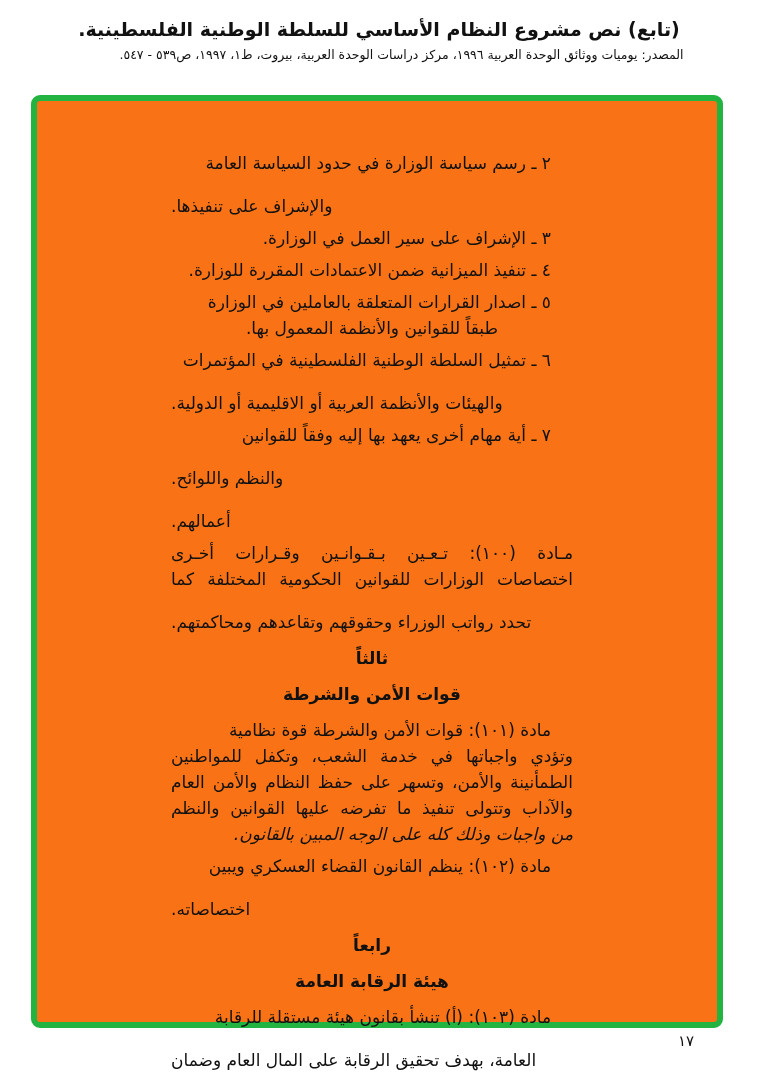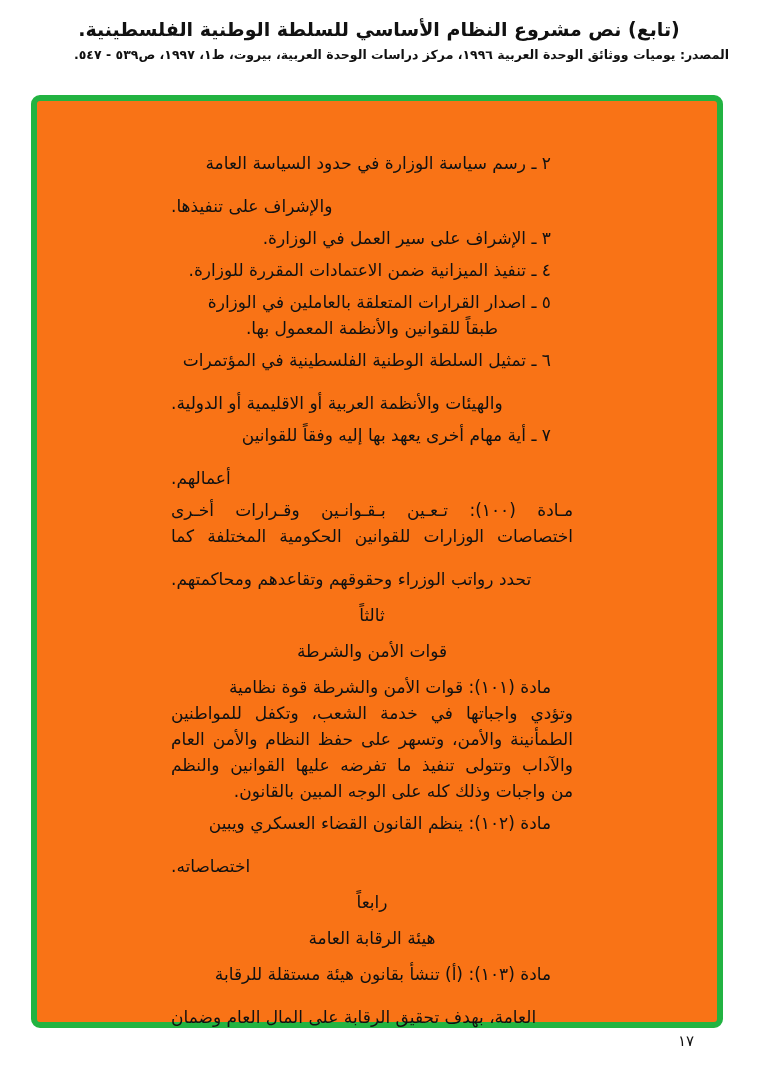--- a/index.html
+++ b/index.html
@@ -26,21 +26,21 @@
     text-align: center;
   }
   .page-header .title {
     font-size: 19px;
     font-weight: bold;
     letter-spacing: 0;
   }
   .page-header .source {
     margin-top: 7px;
     font-size: 12.5px;
-    font-weight: bold;
+    font-weight: normal;
     padding-left: 45px;
   }
 
   
   .doc-frame {
     position: absolute;
     left: 31px;
     top: 95px;
     width: 692px;
     height: 933px;
@@ -54,30 +54,30 @@
   .doc-body {
     position: absolute;
     top: 49px;
     right: 144px;
     left: 134px;
     direction: rtl;
     font-size: 17px;
   }
   .block { margin-bottom: 6px; }
   .block.heading {
-    font-weight: normal;
+    font-weight: bold;
     margin: 10px 0;
   }
   .line {
     line-height: 26px;
     white-space: nowrap;
     text-align: right;
   }
   .line.indent  { text-align: right; padding-right: 22px; }
-  .line.right   { text-align: right; }
+  .line.right   { text-align: right; font-style: italic; }
   .line.left    { text-align: left; margin-top: 17px; }
   .line.center  { text-align: center; }
   .line.justify {
     white-space: normal;
     text-align: justify;
     text-align-last: justify;
   }
 
   
   .page-number {
@@ -113,20 +113,21 @@
       <div class="block para">
         <div class="line indent">٥ ـ اصدار القرارات المتعلقة بالعاملين في الوزارة</div>
         <div class="line center">طبقاً للقوانين والأنظمة المعمول بها.</div>
       </div>
       <div class="block para">
         <div class="line indent">٦ ـ تمثيل السلطة الوطنية الفلسطينية في المؤتمرات</div>
         <div class="line left">والهيئات والأنظمة العربية أو الاقليمية أو الدولية.</div>
       </div>
       <div class="block para">
         <div class="line indent">٧ ـ أية مهام أخرى يعهد بها إليه وفقاً للقوانين</div>
+        <div class="line left">والنظم واللوائح.</div>
       </div>
       <div class="block para">
         <div class="line left">أعمالهم.</div>
       </div>
       <div class="block para">
         <div class="line justify">مـادة (١٠٠): تـعـين بـقـوانـين وقـرارات أخـرى</div>
         <div class="line justify">اختصاصات الوزارات للقوانين الحكومية المختلفة كما</div>
         <div class="line left">تحدد رواتب الوزراء وحقوقهم وتقاعدهم ومحاكمتهم.</div>
       </div>
       <div class="block heading">

